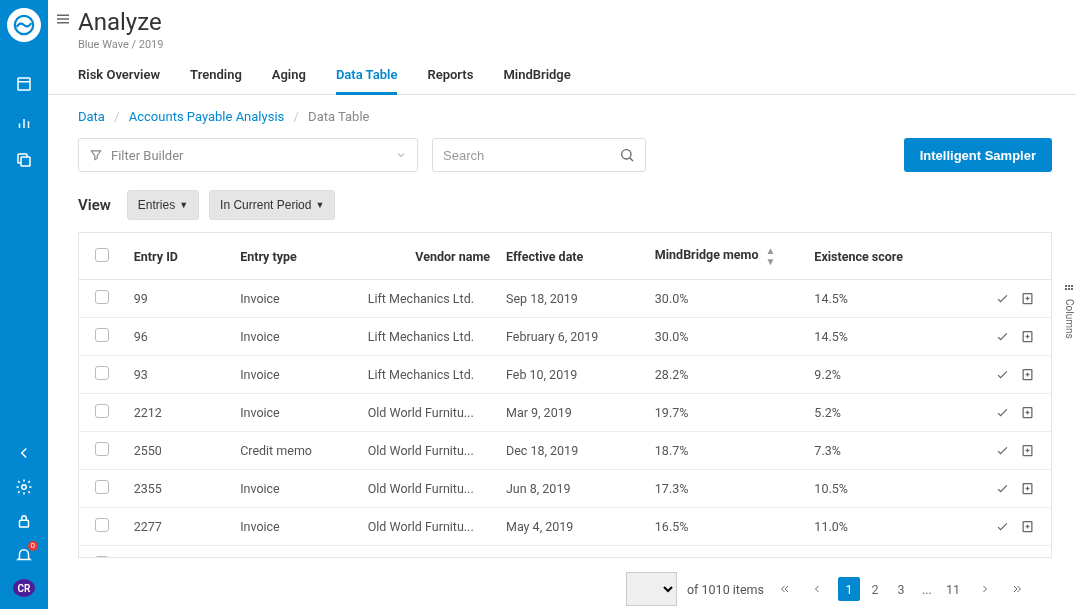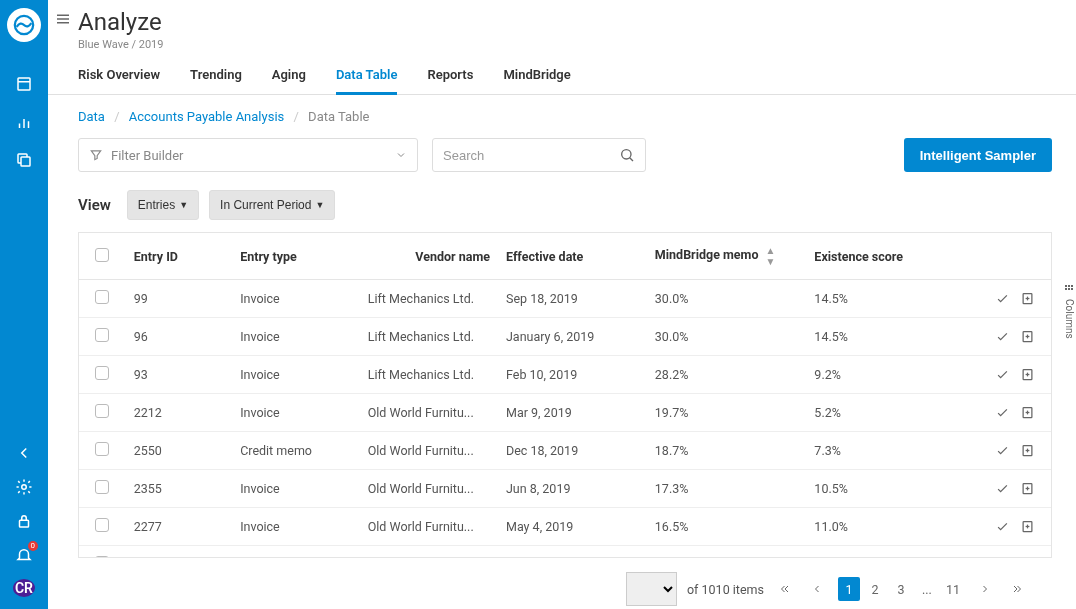--- a/index.html
+++ b/index.html
@@ -8,21 +8,21 @@
 .sidebar { width: 48px; background: #0288d1; display: flex; flex-direction: column; align-items: center; padding-top: 8px; }
 .sidebar-top, .sidebar-bottom { display: flex; flex-direction: column; align-items: center; gap: 18px; }
 .sidebar-top { flex: 0 0 auto; }
 .sidebar-spacer { flex: 1; }
 .sidebar-bottom { padding-bottom: 12px; gap: 14px; }
 .logo { width: 34px; height: 34px; border-radius: 50%; background: #fff; display: flex; align-items: center; justify-content: center; margin-bottom: 14px; }
 .logo svg { width: 22px; height: 22px; }
 .side-icon { width: 20px; height: 20px; cursor: pointer; color: #fff; display: flex; align-items: center; justify-content: center; position: relative; }
 .side-icon svg { width: 18px; height: 18px; }
 .notif-badge { position: absolute; top: -4px; right: -4px; background: #e53935; color: #fff; font-size: 8px; border-radius: 8px; padding: 0 3px; line-height: 10px; min-width: 10px; text-align: center; }
-.avatar-small { width: 22px; height: 18px; border-radius: 50%; background: #4c1d95; color: #fff; font-size: 14px; font-weight: 600; display: flex; align-items: center; justify-content: center; }
+.avatar-small { width: 22px; height: 18px; border-radius: 50%; background: #4c1d95; color: #fff; font-size: 10px; font-weight: 600; display: flex; align-items: center; justify-content: center; }
 .main { flex: 1; display: flex; flex-direction: column; position: relative; overflow: hidden; }
 .hamburger { position: absolute; top: 10px; left: 6px; cursor: pointer; color: #666; }
 .hamburger svg { width: 18px; height: 18px; }
 .header { padding: 8px 24px 4px 30px; }
 .page-title { font-size: 24px; font-weight: 400; color: #333; }
 .breadcrumb-sub { font-size: 11px; color: #888; margin-top: 2px; }
 .tabs { display: flex; gap: 30px; padding: 12px 24px 0 30px; border-bottom: 1px solid #e0e0e0; font-size: 13px; }
 .tab { padding-bottom: 10px; cursor: pointer; color: #333; font-weight: 600; }
 .tab.active { color: #0288d1; border-bottom: 3px solid #0288d1; margin-bottom: -1px; }
 .breadcrumb { padding: 14px 24px 10px 30px; font-size: 13px; color: #888; }
@@ -240,21 +240,21 @@
                       <line x1="9" y1="12" x2="15" y2="12"></line>
                     </svg>
                   </div>
                 </td>
               </tr>
               <tr>
                 <td class="col-check"><span class="chk"></span></td>
                 <td>96</td>
                 <td>Invoice</td>
                 <td>Lift Mechanics Ltd.</td>
-                <td>January 6, 2019</td>
+                <td>February 6, 2019</td>
                 <td>30.0%</td>
                 <td>14.5%</td>
                 <td class="col-actions">
                   <div class="row-actions">
                     <svg viewBox="0 0 24 24" fill="none" stroke="currentColor" stroke-width="2">
                       <path d="M5 13l4 4L19 7"></path>
                     </svg>
                     <svg viewBox="0 0 24 24" fill="none" stroke="currentColor" stroke-width="2">
                       <rect x="5" y="4" width="14" height="16" rx="1"></rect>
                       <line x1="12" y1="9" x2="12" y2="15"></line>

